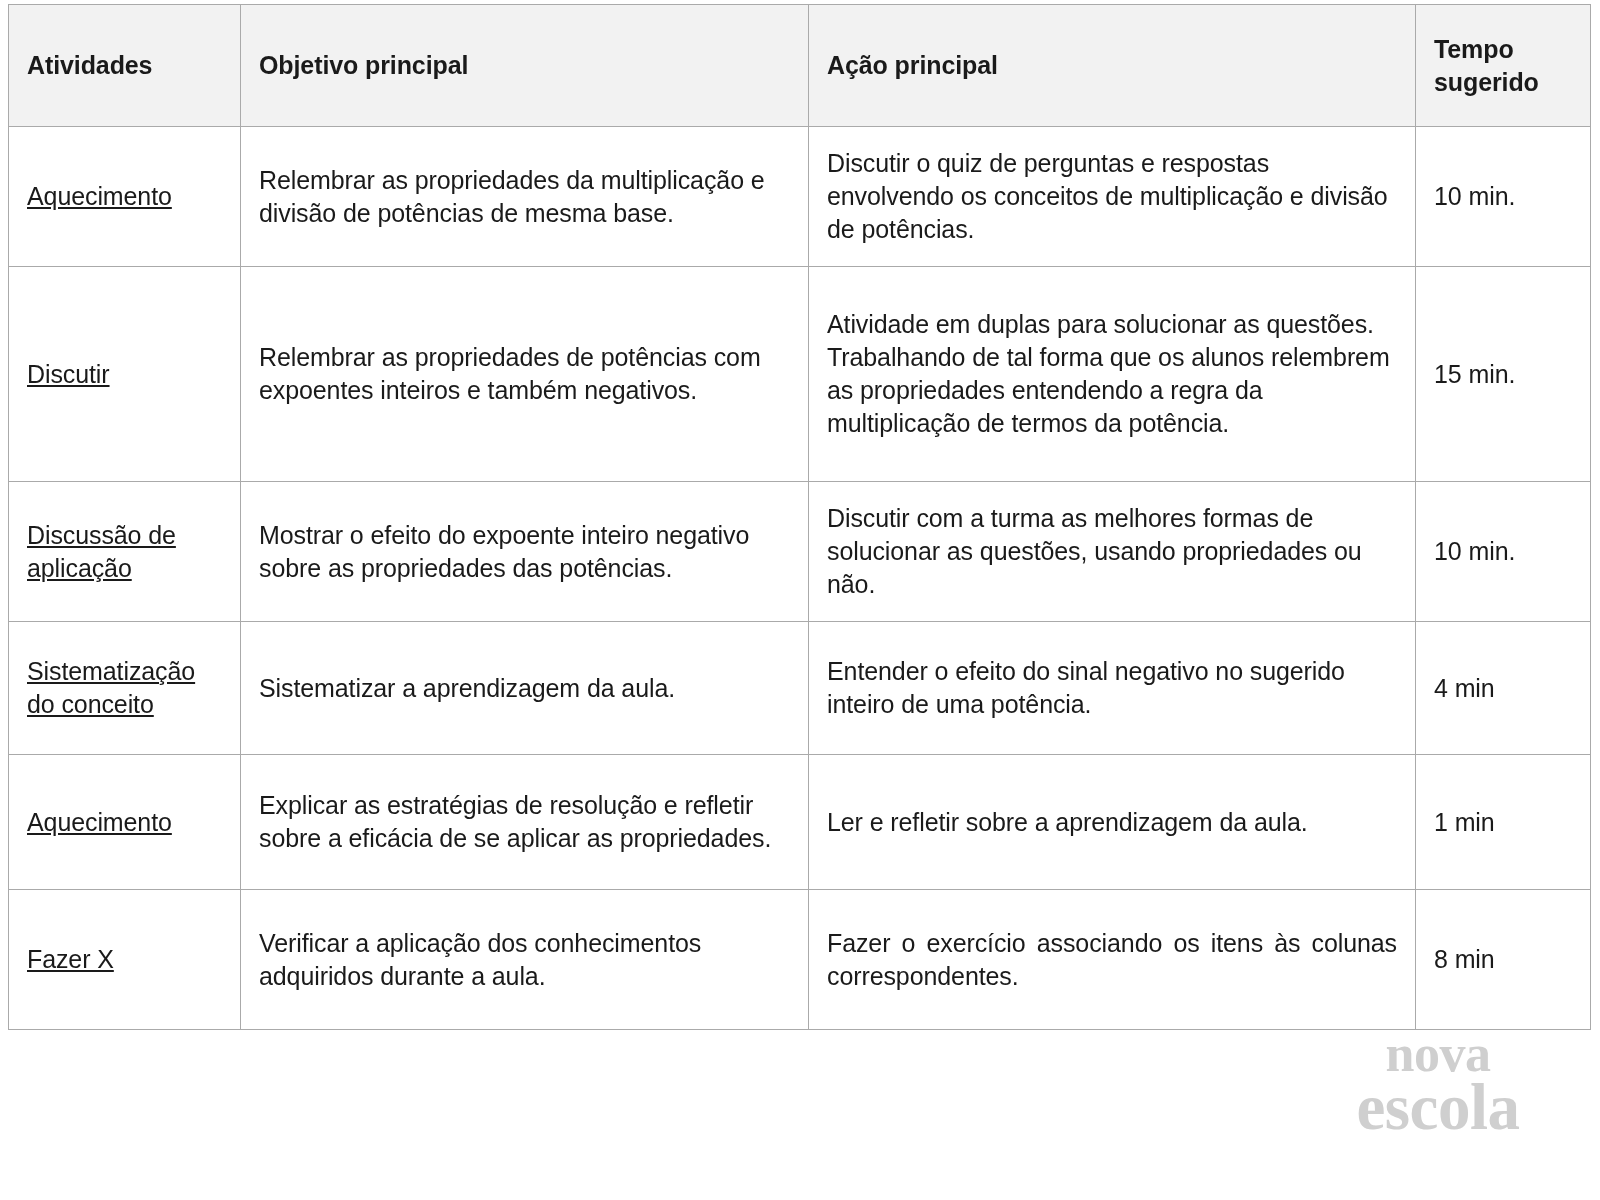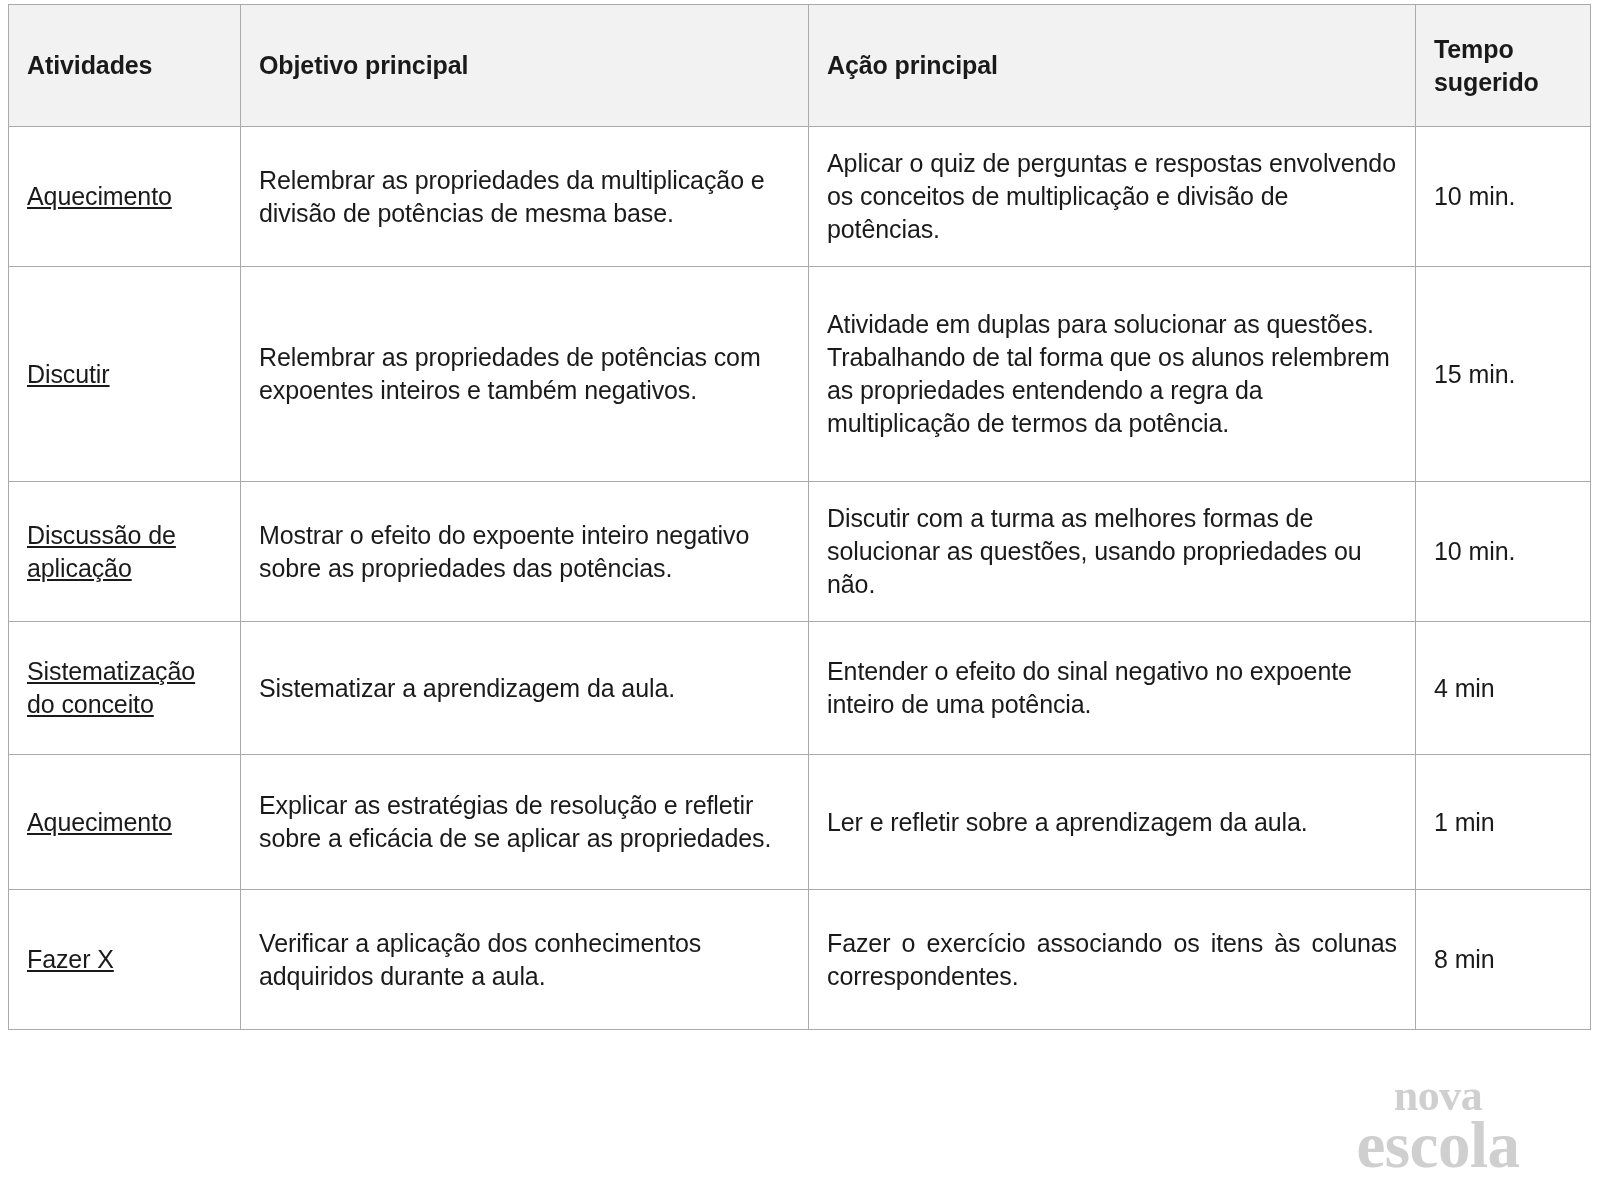--- a/index.html
+++ b/index.html
@@ -80,23 +80,22 @@
     width: 200px;
     text-align: center;
     font-family: "Liberation Serif", serif;
     font-weight: bold;
     color: #cfcfcf;
     line-height: 0.92;
     user-select: none;
   }
   .logo .logo-line1 {
     display: block;
-    font-size: 44px;
+    font-size: 52px;
     letter-spacing: -0.5px;
-    margin-top: 46px;
   }
   .logo .logo-line2 {
     display: block;
     font-size: 65px;
     letter-spacing: -0.5px;
   }
 </style>
 </head>
 <body>
 
@@ -122,39 +121,39 @@
         <th>
           <span class="th-inner">Tempo</span>
           <span class="th-inner">sugerido</span>
         </th>
       </tr>
     </thead>
     <tbody>
       <tr class="r-aquecimento">
         <td class="col-atividades">Aquecimento</td>
         <td class="col-objetivo">Relembrar as propriedades da multiplicação e divisão de potências de mesma base.</td>
-        <td class="col-acao">Aplicar o quiz de perguntas e respostas envolvendo os conceitos de multiplicação e divisão de potências.</td>
+        <td class="col-acao">Discutir o quiz de perguntas e respostas envolvendo os conceitos de multiplicação e divisão de potências.</td>
         <td class="col-tempo">10 min.</td>
       </tr>
       <tr class="r-atividade">
         <td class="col-atividades">Discutir</td>
         <td class="col-objetivo">Relembrar as propriedades de potências com expoentes inteiros e também negativos.</td>
         <td class="col-acao">Atividade em duplas para solucionar as questões. Trabalhando de tal forma que os alunos relembrem as propriedades entendendo a regra da multiplicação de termos da potência.</td>
         <td class="col-tempo">15 min.</td>
       </tr>
       <tr class="r-discussao">
         <td class="col-atividades">Discussão de aplicação</td>
         <td class="col-objetivo">Mostrar o efeito do expoente inteiro negativo sobre as propriedades das potências.</td>
         <td class="col-acao">Discutir com a turma as melhores formas de solucionar as questões, usando propriedades ou não.</td>
         <td class="col-tempo">10 min.</td>
       </tr>
       <tr class="r-sistematizacao">
         <td class="col-atividades">Sistematização do conceito</td>
         <td class="col-objetivo">Sistematizar a aprendizagem da aula.</td>
-        <td class="col-acao">Entender o efeito do sinal negativo no expoente inteiro de uma potência.</td>
+        <td class="col-acao">Entender o efeito do sinal negativo no sugerido inteiro de uma potência.</td>
         <td class="col-tempo">4 min</td>
       </tr>
       <tr class="r-encerramento">
         <td class="col-atividades">Aquecimento</td>
         <td class="col-objetivo">Explicar as estratégias de resolução e refletir sobre a eficácia de se aplicar as propriedades.</td>
         <td class="col-acao">Ler e refletir sobre a aprendizagem da aula.</td>
         <td class="col-tempo">1 min</td>
       </tr>
       <tr class="r-raiox">
         <td class="col-atividades">Fazer X</td>

